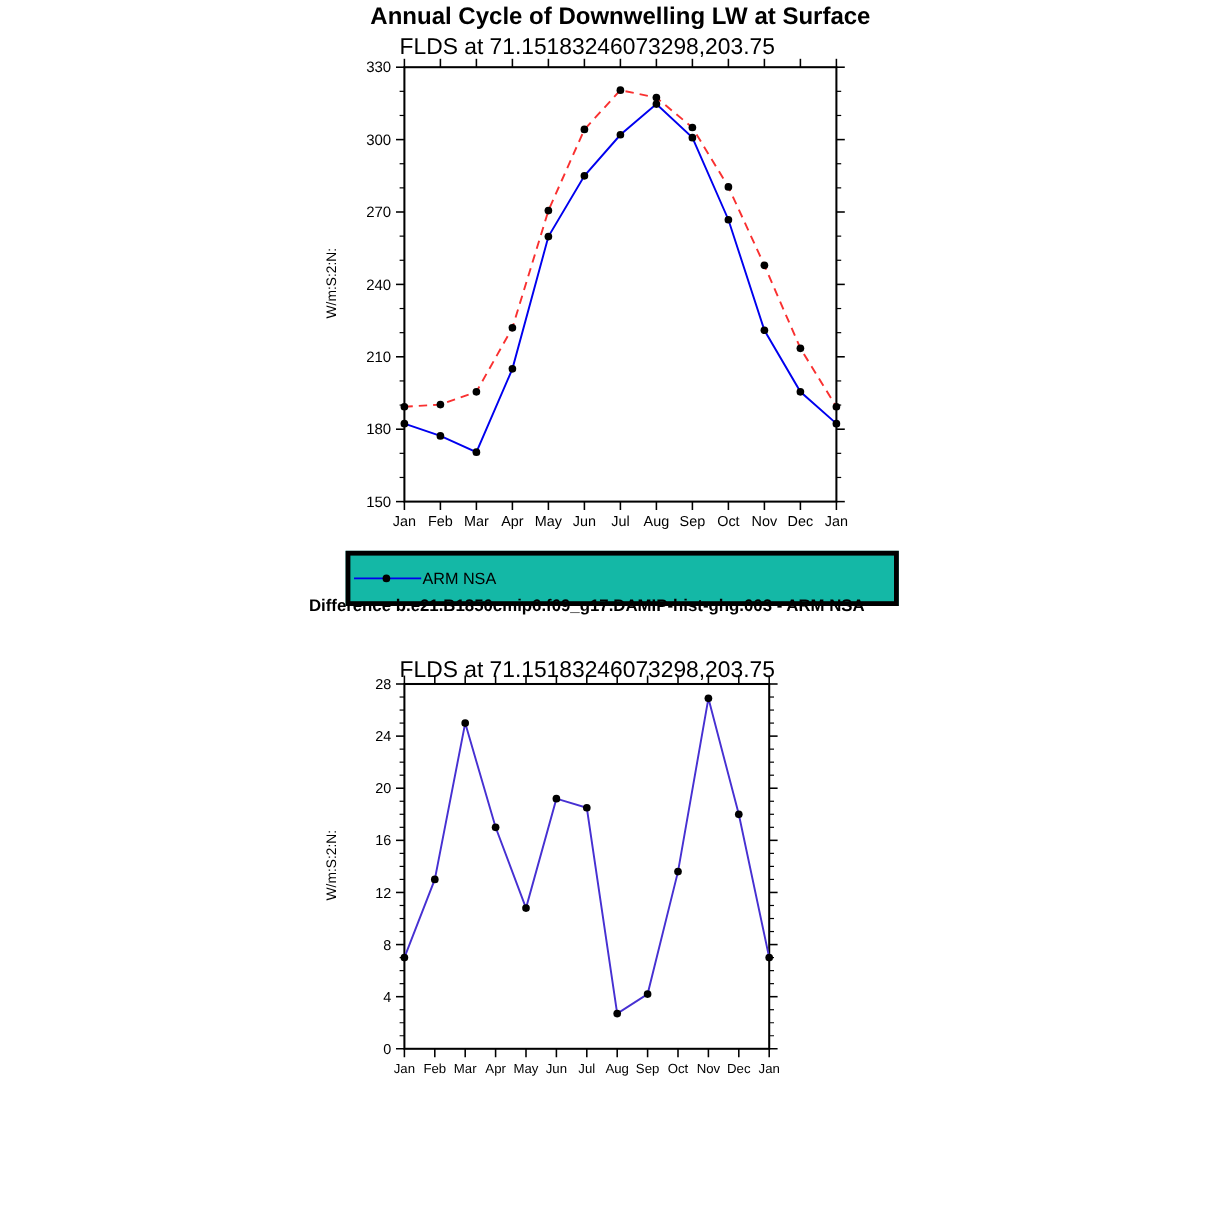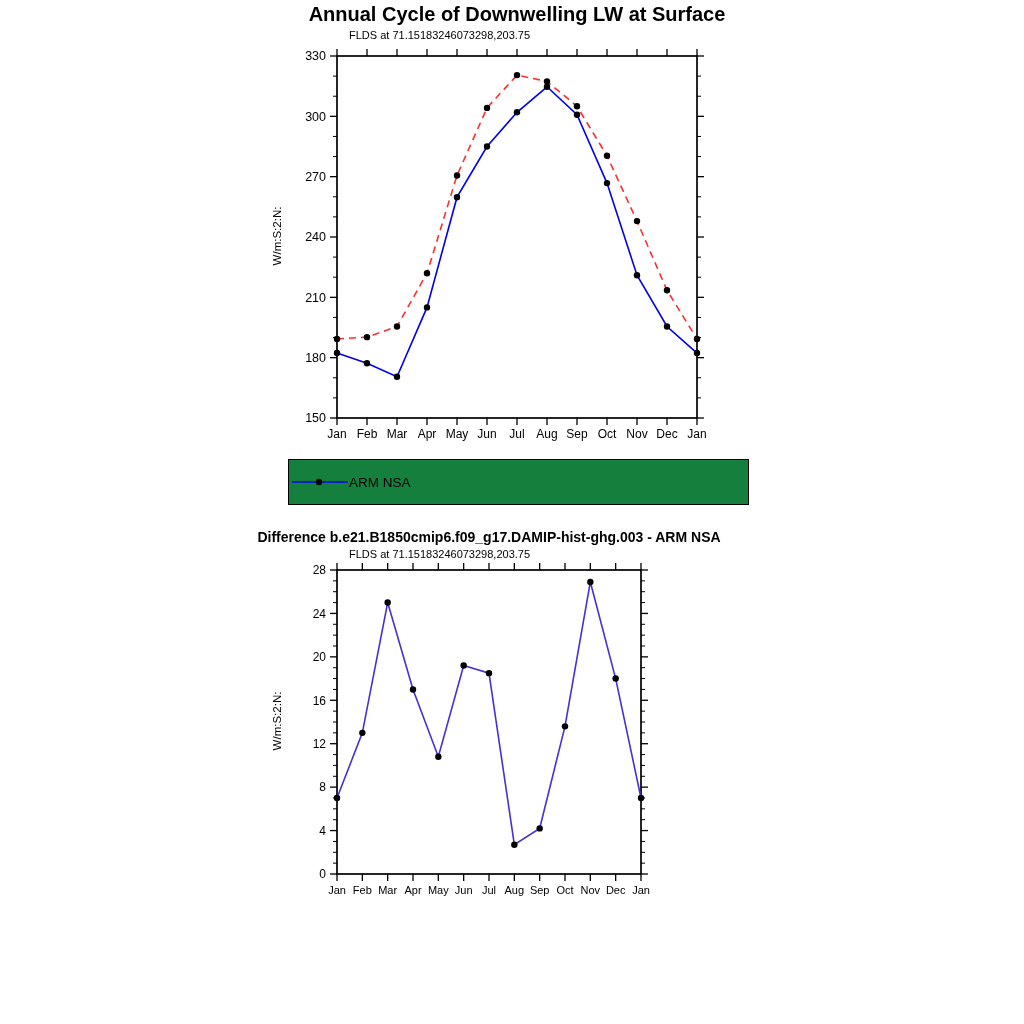--- a/index.html
+++ b/index.html
@@ -2,31 +2,31 @@
 <html><head>
 <meta charset="utf-8">
 <style>
   html,body{margin:0;padding:0;background:#fff;}
   #page{position:relative;width:1024px;height:1024px;background:#ffffff;overflow:hidden;
         font-family:"Liberation Sans",sans-serif;color:#000;}
   #chart-svg{position:absolute;left:0;top:0;}
   svg text{font-family:"Liberation Sans",sans-serif;fill:#000;}
   .chart-title{position:absolute;font-weight:bold;white-space:nowrap;transform:translateX(-50%);}
   #title1{left:517px;top:3px;font-size:20px;}
-  #title2{left:489px;top:529px;font-size:14px;}
-  .chart-subtitle{position:absolute;white-space:nowrap;font-size:11px;margin-left:16px;}
+  #title2{left:489px;top:496px;font-size:14px;}
+  .chart-subtitle{position:absolute;white-space:nowrap;font-size:19px;}
   #subtitle1{left:333px;top:29px;}
   #subtitle2{left:333px;top:548px;}
   .y-axis-label{position:absolute;width:120px;text-align:center;font-size:11.5px;
                 transform:rotate(-90deg);white-space:nowrap;}
   #ylabel1{left:217px;top:230px;}
   #ylabel2{left:217px;top:715px;}
   #legend{position:absolute;left:288px;top:459px;width:461px;height:46px;
-          border:1px solid #000000;box-sizing:border-box;display:flex;flex-direction:column;
-          justify-content:center;background:#15803d;}
+          border:4px solid #000000;box-sizing:border-box;display:flex;flex-direction:column;
+          justify-content:center;background:#14b8a6;}
   .legend-row{display:flex;align-items:center;height:22px;padding-left:2px;}
   .legend-label{font-size:13.5px;white-space:nowrap;}
 </style>
 </head>
 <body>
 
 <div id="page">
   <svg id="chart-svg" width="1024" height="1024">
       <g>
         <line stroke="#000" stroke-width="1" x1="333" y1="397.8888888888889" x2="337" y2="397.8888888888889"></line>

